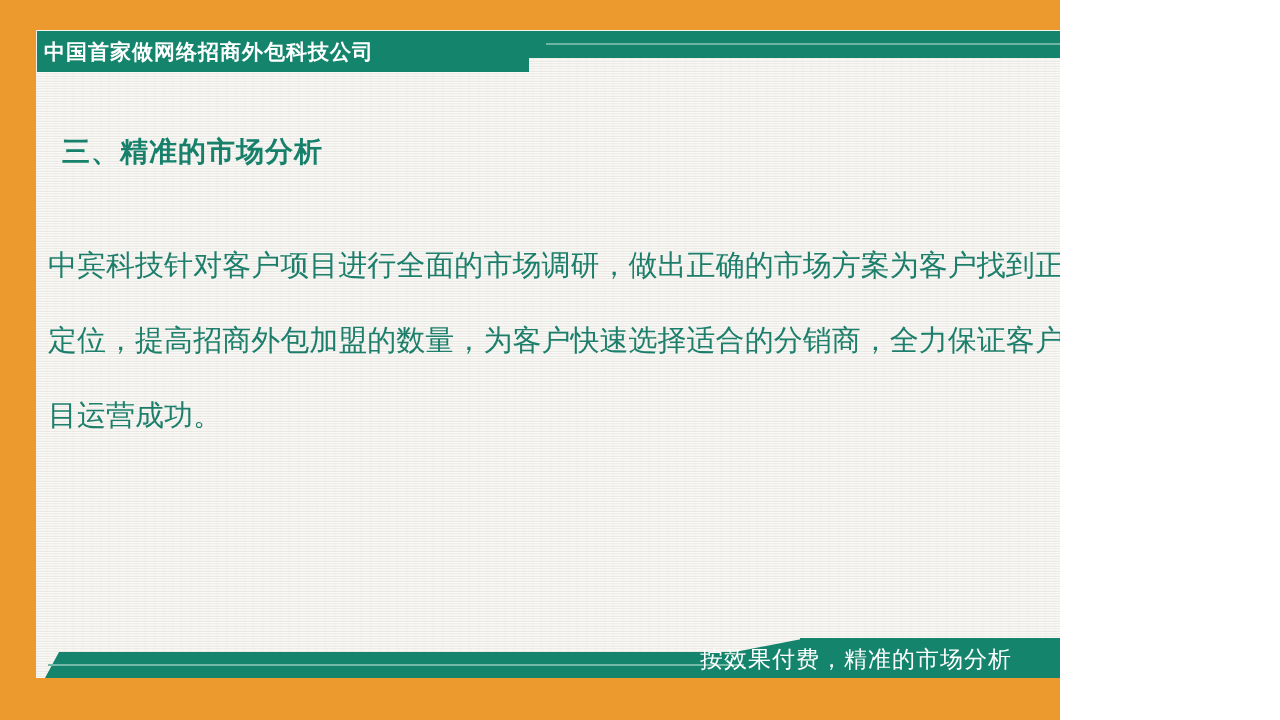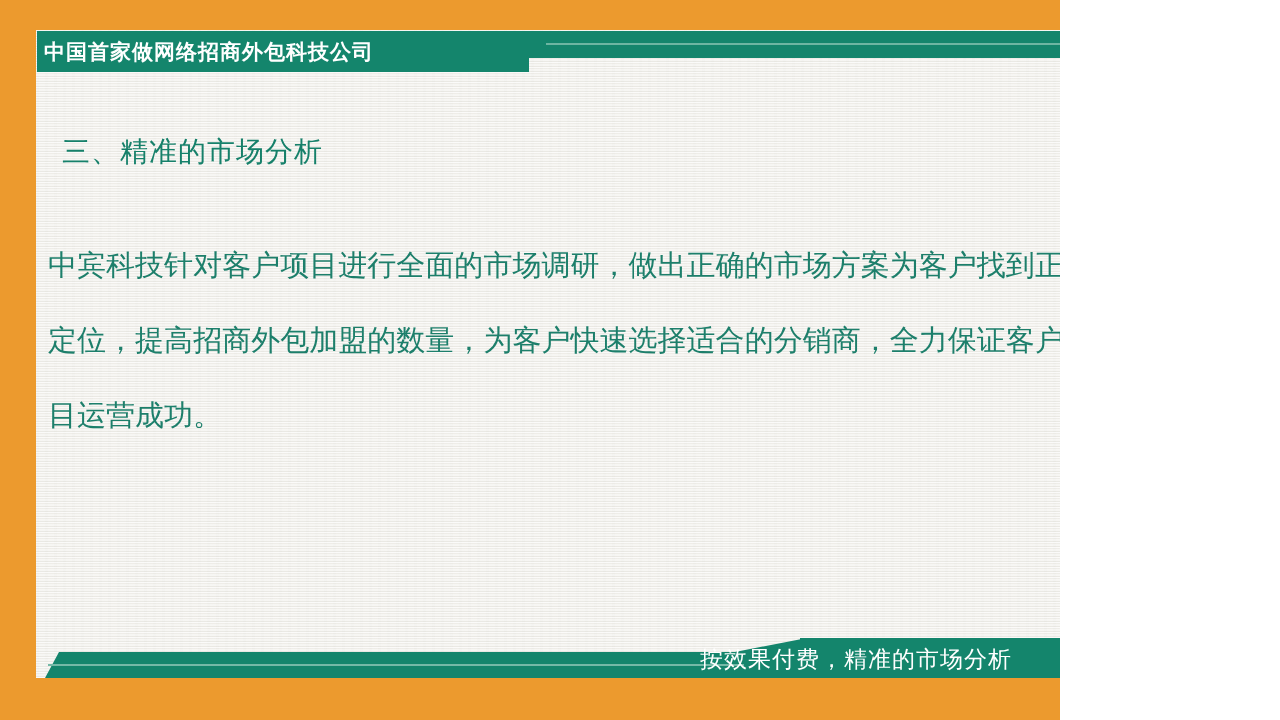--- a/index.html
+++ b/index.html
@@ -101,21 +101,21 @@
     white-space: nowrap;
   }
 
   
   .section-heading {
     position: absolute;
     left: 62px;
     top: 133px;
     color: #16806a;
     font-size: 28px;
-    font-weight: normal;
+    font-weight: bold;
     letter-spacing: 1px;
     white-space: nowrap;
   }
 
   .body-text {
     position: absolute;
     left: 48px;
     top: 228px;
     width: 1132px;
     color: #1d7f6b;

